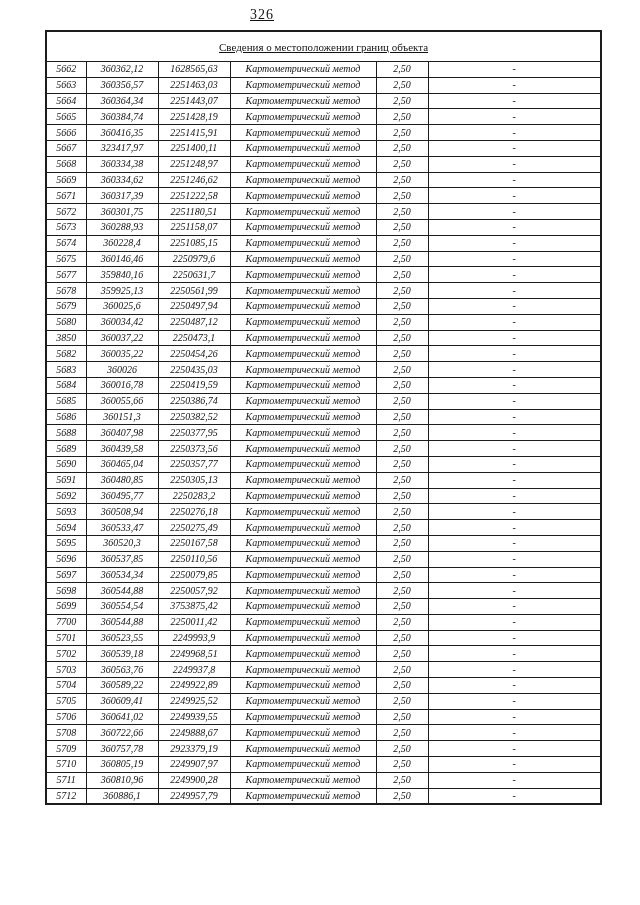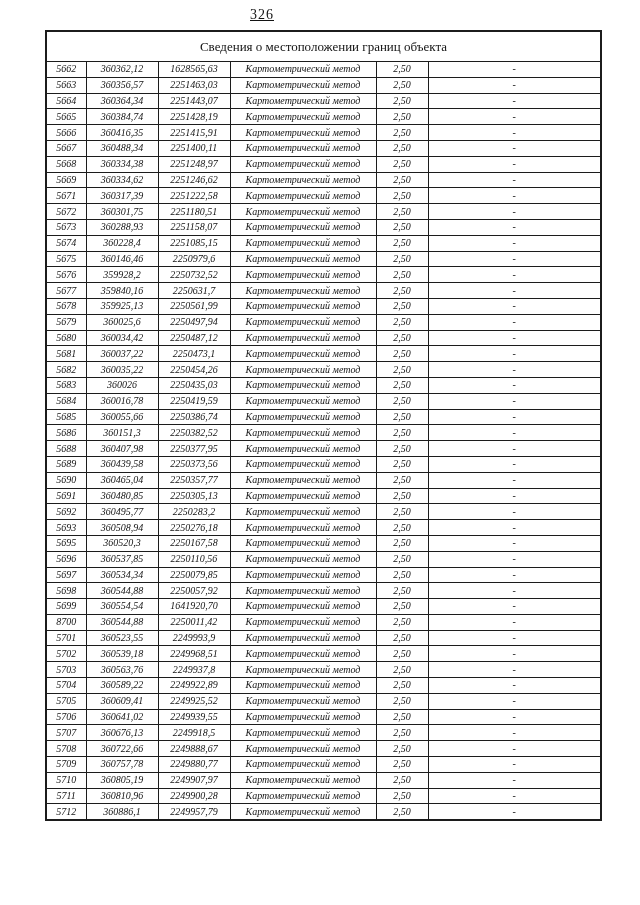--- a/index.html
+++ b/index.html
@@ -40,21 +40,22 @@
     border: 1px solid #1c1c1c;
     text-align: center;
     vertical-align: middle;
     padding: 0;
     overflow: hidden;
     white-space: nowrap;
   }
   th.table-title {
     height: 29px;
     font-weight: normal;
-    font-size: 13px;
+    font-size: 11px;
+    text-decoration: underline;
   }
   table.boundary-table td {
     height: 14.8px;
     font-size: 10px;
     font-style: italic;
     line-height: 1;
   }
   col.c-num    { width: 40px; }
   col.c-x      { width: 72px; }
   col.c-y      { width: 72px; }
@@ -119,21 +120,21 @@
       <tr>
         <td>5666</td>
         <td>360416,35</td>
         <td>2251415,91</td>
         <td>Картометрический метод</td>
         <td>2,50</td>
         <td>-</td>
       </tr>
       <tr>
         <td>5667</td>
-        <td>360488,34</td>
+        <td>323417,97</td>
         <td>2251400,11</td>
         <td>Картометрический метод</td>
         <td>2,50</td>
         <td>-</td>
       </tr>
       <tr>
         <td>5668</td>
         <td>360334,38</td>
         <td>2251248,97</td>
         <td>Картометрический метод</td>
@@ -182,28 +183,20 @@
       </tr>
       <tr>
         <td>5675</td>
         <td>360146,46</td>
         <td>2250979,6</td>
         <td>Картометрический метод</td>
         <td>2,50</td>
         <td>-</td>
       </tr>
       <tr>
-        <td>5676</td>
-        <td>359928,2</td>
-        <td>2250732,52</td>
-        <td>Картометрический метод</td>
-        <td>2,50</td>
-        <td>-</td>
-      </tr>
-      <tr>
         <td>5677</td>
         <td>359840,16</td>
         <td>2250631,7</td>
         <td>Картометрический метод</td>
         <td>2,50</td>
         <td>-</td>
       </tr>
       <tr>
         <td>5678</td>
         <td>359925,13</td>
@@ -222,21 +215,21 @@
       </tr>
       <tr>
         <td>5680</td>
         <td>360034,42</td>
         <td>2250487,12</td>
         <td>Картометрический метод</td>
         <td>2,50</td>
         <td>-</td>
       </tr>
       <tr>
-        <td>5681</td>
+        <td>3850</td>
         <td>360037,22</td>
         <td>2250473,1</td>
         <td>Картометрический метод</td>
         <td>2,50</td>
         <td>-</td>
       </tr>
       <tr>
         <td>5682</td>
         <td>360035,22</td>
         <td>2250454,26</td>
@@ -318,20 +311,28 @@
       </tr>
       <tr>
         <td>5693</td>
         <td>360508,94</td>
         <td>2250276,18</td>
         <td>Картометрический метод</td>
         <td>2,50</td>
         <td>-</td>
       </tr>
       <tr>
+        <td>5694</td>
+        <td>360533,47</td>
+        <td>2250275,49</td>
+        <td>Картометрический метод</td>
+        <td>2,50</td>
+        <td>-</td>
+      </tr>
+      <tr>
         <td>5695</td>
         <td>360520,3</td>
         <td>2250167,58</td>
         <td>Картометрический метод</td>
         <td>2,50</td>
         <td>-</td>
       </tr>
       <tr>
         <td>5696</td>
         <td>360537,85</td>
@@ -352,27 +353,27 @@
         <td>5698</td>
         <td>360544,88</td>
         <td>2250057,92</td>
         <td>Картометрический метод</td>
         <td>2,50</td>
         <td>-</td>
       </tr>
       <tr>
         <td>5699</td>
         <td>360554,54</td>
-        <td>1641920,70</td>
-        <td>Картометрический метод</td>
-        <td>2,50</td>
-        <td>-</td>
-      </tr>
-      <tr>
-        <td>8700</td>
+        <td>3753875,42</td>
+        <td>Картометрический метод</td>
+        <td>2,50</td>
+        <td>-</td>
+      </tr>
+      <tr>
+        <td>7700</td>
         <td>360544,88</td>
         <td>2250011,42</td>
         <td>Картометрический метод</td>
         <td>2,50</td>
         <td>-</td>
       </tr>
       <tr>
         <td>5701</td>
         <td>360523,55</td>
         <td>2249993,9</td>
@@ -414,39 +415,31 @@
       </tr>
       <tr>
         <td>5706</td>
         <td>360641,02</td>
         <td>2249939,55</td>
         <td>Картометрический метод</td>
         <td>2,50</td>
         <td>-</td>
       </tr>
       <tr>
-        <td>5707</td>
-        <td>360676,13</td>
-        <td>2249918,5</td>
-        <td>Картометрический метод</td>
-        <td>2,50</td>
-        <td>-</td>
-      </tr>
-      <tr>
         <td>5708</td>
         <td>360722,66</td>
         <td>2249888,67</td>
         <td>Картометрический метод</td>
         <td>2,50</td>
         <td>-</td>
       </tr>
       <tr>
         <td>5709</td>
         <td>360757,78</td>
-        <td>2249880,77</td>
+        <td>2923379,19</td>
         <td>Картометрический метод</td>
         <td>2,50</td>
         <td>-</td>
       </tr>
       <tr>
         <td>5710</td>
         <td>360805,19</td>
         <td>2249907,97</td>
         <td>Картометрический метод</td>
         <td>2,50</td>

